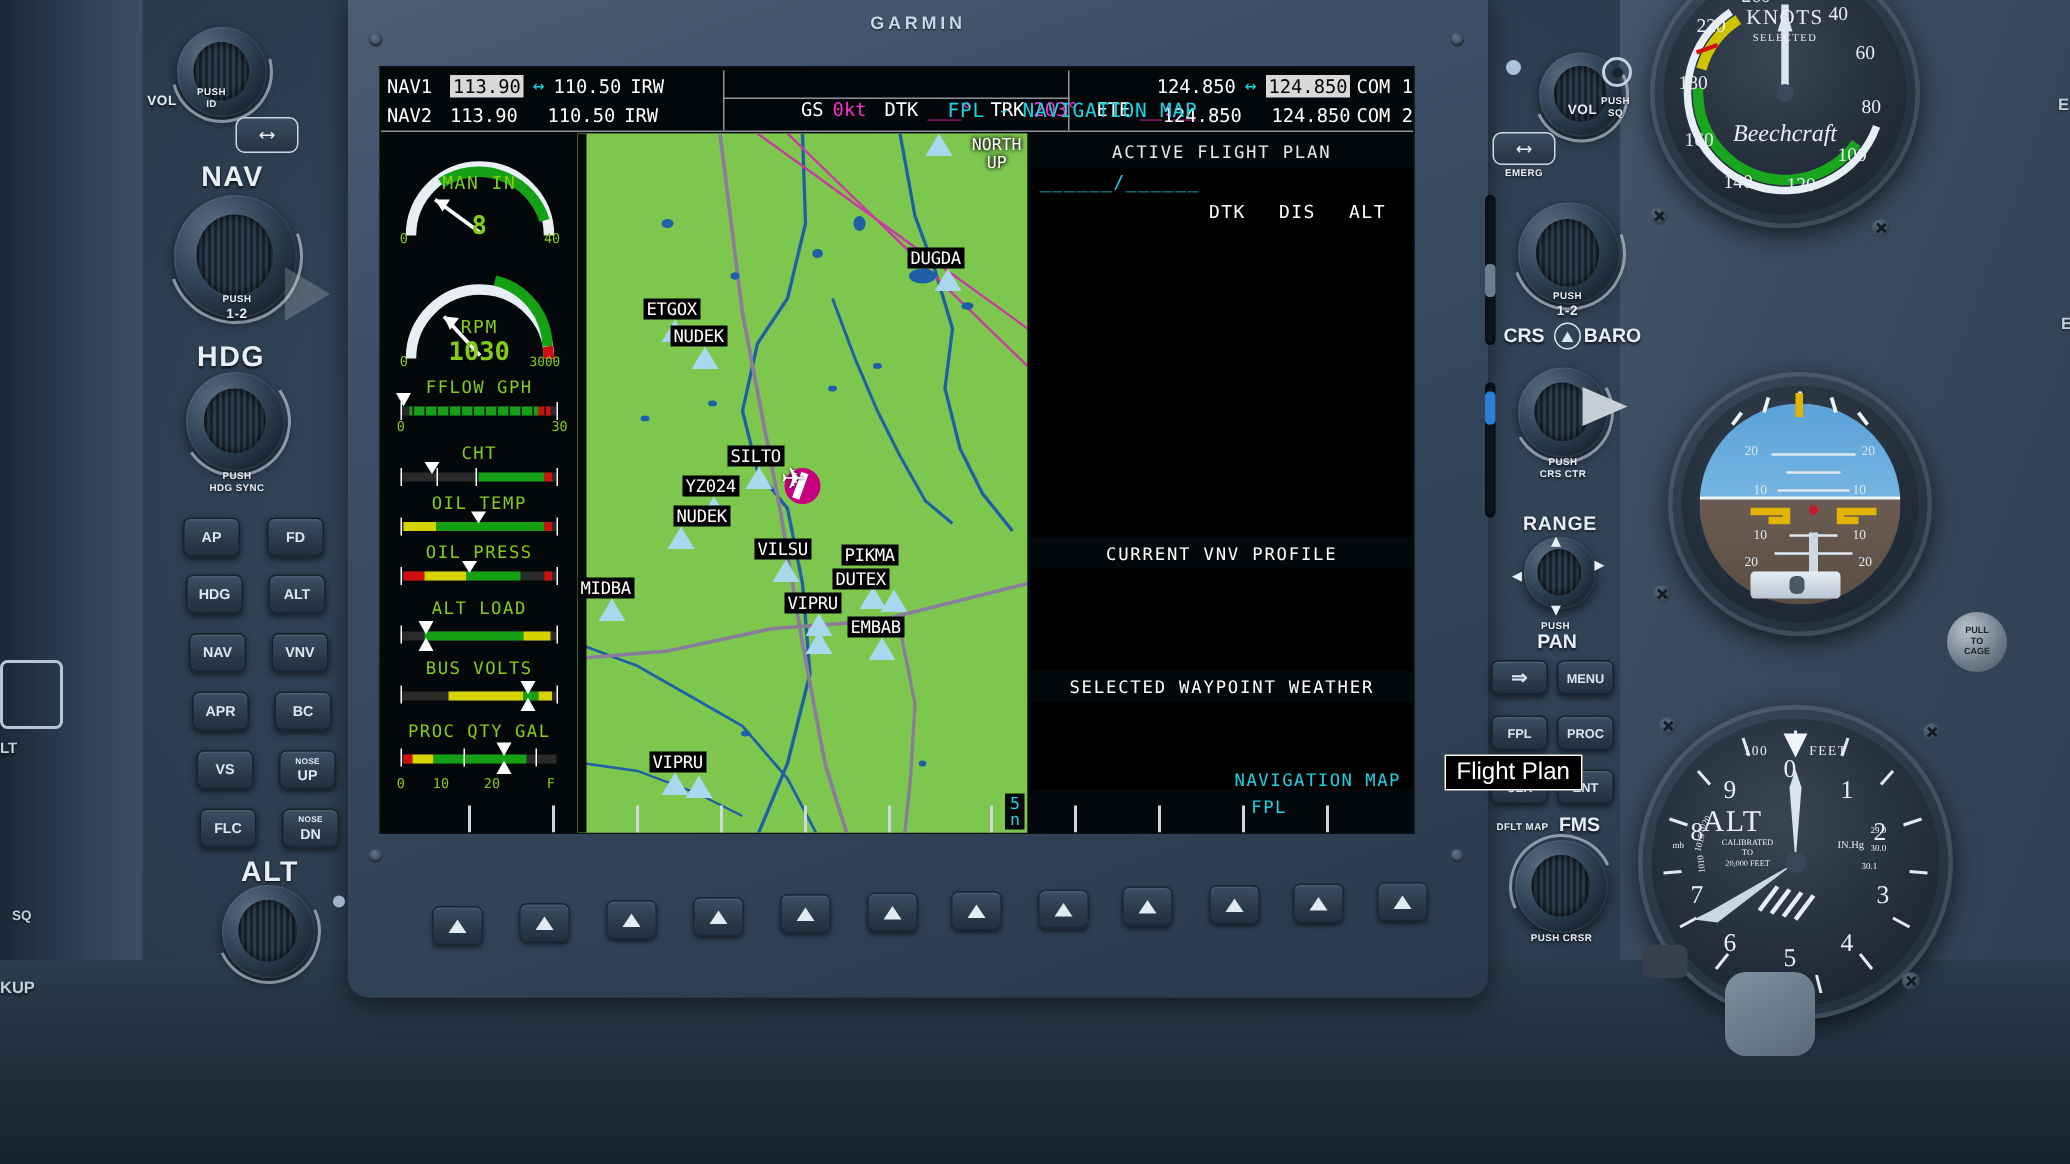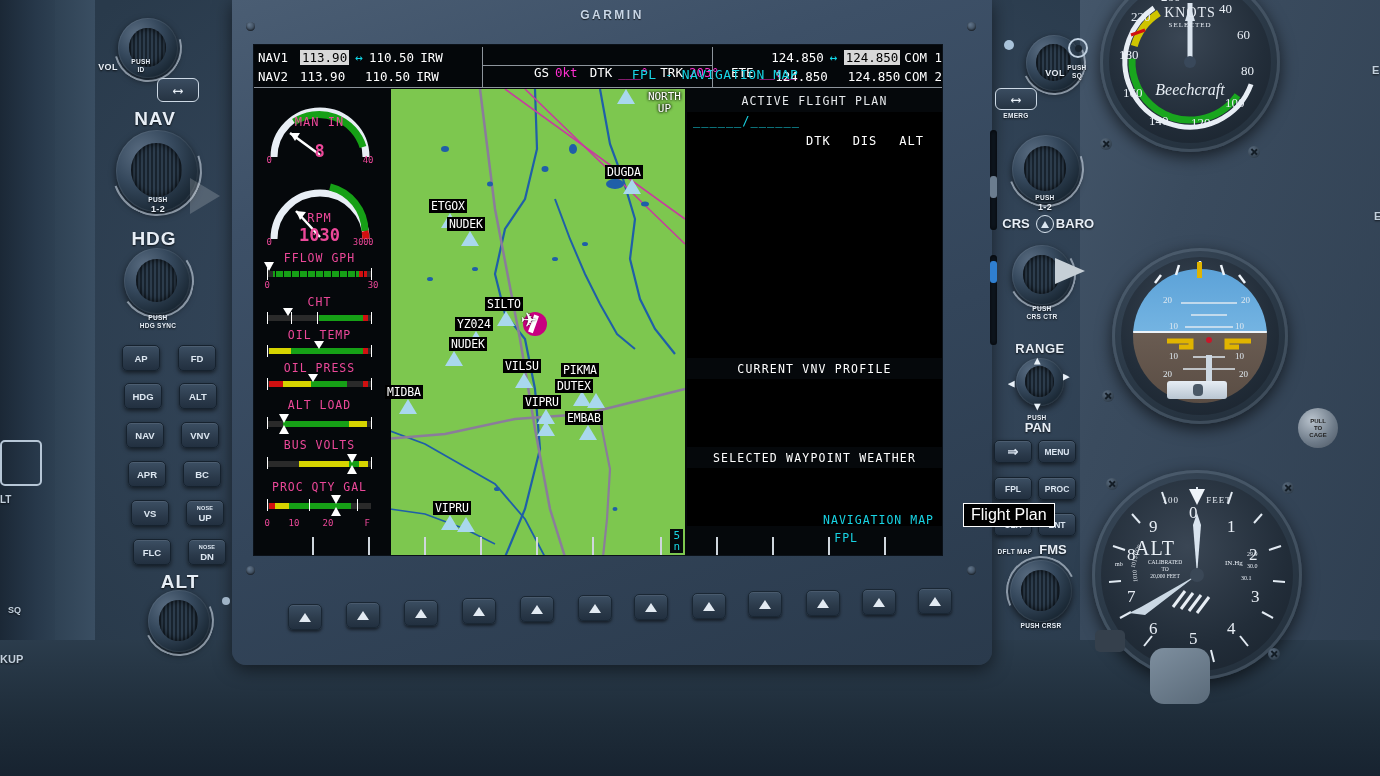--- a/index.html
+++ b/index.html
@@ -92,21 +92,21 @@
   .divider-v {
     position: absolute; background: #8d949c; width: 1px;
   }
   .divider-h {
     position: absolute; background: #8d949c; height: 1px;
   }
 
   
   .engine {
     position: absolute; left: 0; top: 44px; width: 131px; height: 468px;
-    background: #05080b; color: #ec4899;
+    background: #05080b; color: #84cc16;
   }
   .gauge-arc { position: relative; width: 112px; height: 70px; margin: 0 auto; }
   .arc-svg { position: absolute; left: 0; top: 0; }
   .gauge-name {
     position: absolute; width: 112px; text-align: center;
     font-size: 12px; letter-spacing: 1px;
   }
   .gauge-val {
     position: absolute; width: 112px; text-align: center;
     font-size: 17px; font-weight: bold;

